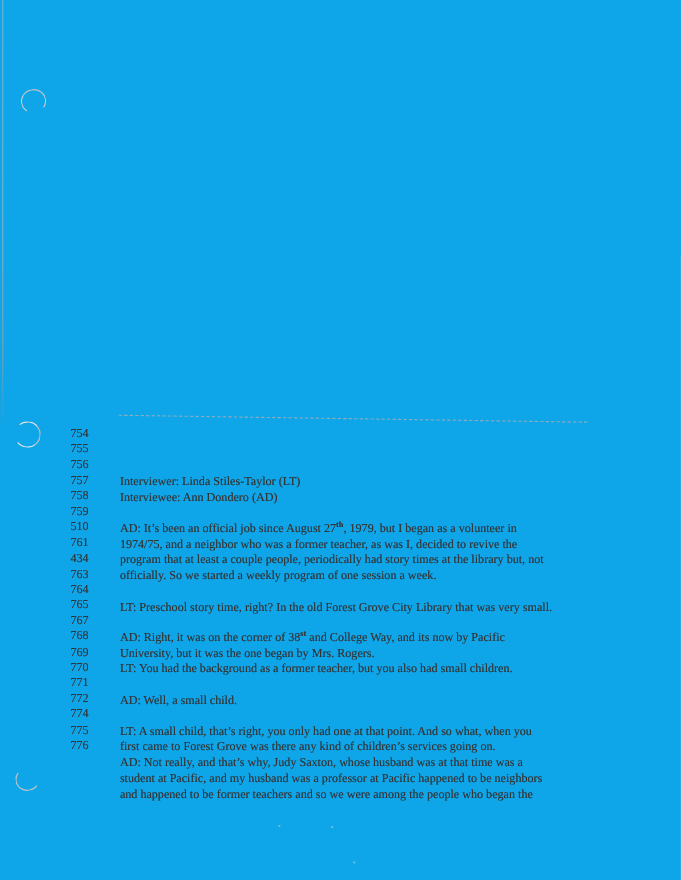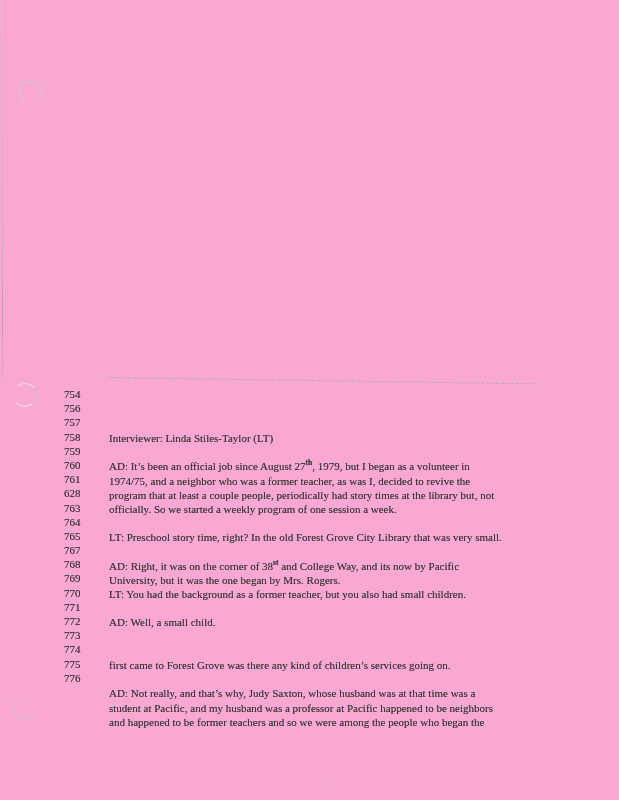--- a/index.html
+++ b/index.html
@@ -4,21 +4,21 @@
 <style>
   html, body {
     margin: 0;
     padding: 0;
     background: #ffffff;
   }
   .page {
     position: relative;
     width: 619px;
     height: 800px;
-    background: #f9a8d4;
+    background: #0ea5e9;
     overflow: hidden;
     font-family: "Liberation Serif", "DejaVu Serif", serif;
   }
 
   
   .edge-line {
     position: absolute;
     left: 2px;
     top: 0;
     width: 1px;
@@ -121,35 +121,35 @@
   <div class="hole hole-mid"></div>
   <div class="hole hole-bot"></div>
   <div class="speck" style="left:253px; top:750px;"></div>
   <div class="speck" style="left:301px; top:751px;"></div>
   <div class="speck" style="left:321px; top:783px;"></div>
 
   <div class="dashed-rule"></div>
 
   <div class="transcript" id="transcript">
       <div class="t-row"><span class="t-num">754</span><span class="t-text"><span>Interviewer: Linda Stiles-Taylor (LT)</span></span></div>
+      <div class="t-row"><span class="t-num">755</span><span class="t-text"><span>Interviewee: Ann Dondero (AD)</span></span></div>
       <div class="t-row"><span class="t-num">756</span><span class="t-text"></span></div>
       <div class="t-row"><span class="t-num">757</span><span class="t-text"><span>AD: It’s been an official job since August 27</span><sup>th</sup><span>, 1979, but I began as a volunteer in</span></span></div>
       <div class="t-row"><span class="t-num">758</span><span class="t-text"><span>1974/75, and a neighbor who was a former teacher, as was I, decided to revive the</span></span></div>
       <div class="t-row"><span class="t-num">759</span><span class="t-text"><span>program that at least a couple people, periodically had story times at the library but, not</span></span></div>
-      <div class="t-row"><span class="t-num">760</span><span class="t-text"><span>officially. So we started a weekly program of one session a week.</span></span></div>
+      <div class="t-row"><span class="t-num">510</span><span class="t-text"><span>officially. So we started a weekly program of one session a week.</span></span></div>
       <div class="t-row"><span class="t-num">761</span><span class="t-text"></span></div>
-      <div class="t-row"><span class="t-num">628</span><span class="t-text"><span>LT: Preschool story time, right? In the old Forest Grove City Library that was very small.</span></span></div>
+      <div class="t-row"><span class="t-num">434</span><span class="t-text"><span>LT: Preschool story time, right? In the old Forest Grove City Library that was very small.</span></span></div>
       <div class="t-row"><span class="t-num">763</span><span class="t-text"></span></div>
       <div class="t-row"><span class="t-num">764</span><span class="t-text"><span>AD: Right, it was on the corner of 38</span><sup>st</sup><span> and College Way, and its now by Pacific</span></span></div>
       <div class="t-row"><span class="t-num">765</span><span class="t-text"><span>University, but it was the one began by Mrs. Rogers.</span></span></div>
       <div class="t-row"><span class="t-num">767</span><span class="t-text"><span>LT: You had the background as a former teacher, but you also had small children.</span></span></div>
       <div class="t-row"><span class="t-num">768</span><span class="t-text"></span></div>
       <div class="t-row"><span class="t-num">769</span><span class="t-text"><span>AD: Well, a small child.</span></span></div>
       <div class="t-row"><span class="t-num">770</span><span class="t-text"></span></div>
-      <div class="t-row"><span class="t-num">771</span></div>
+      <div class="t-row"><span class="t-num">771</span><span class="t-text"><span>LT: A small child, that’s right, you only had one at that point. And so what, when you</span></span></div>
       <div class="t-row"><span class="t-num">772</span><span class="t-text"><span>first came to Forest Grove was there any kind of children’s services going on.</span></span></div>
-      <div class="t-row"><span class="t-num">773</span><span class="t-text"></span></div>
       <div class="t-row"><span class="t-num">774</span><span class="t-text"><span>AD: Not really, and that’s why, Judy Saxton, whose husband was at that time was a</span></span></div>
       <div class="t-row"><span class="t-num">775</span><span class="t-text"><span>student at Pacific, and my husband was a professor at Pacific happened to be neighbors</span></span></div>
       <div class="t-row"><span class="t-num">776</span><span class="t-text"><span>and happened to be former teachers and so we were among the people who began the</span></span></div>
     </div>
 
 </div>
 
 </body></html>

